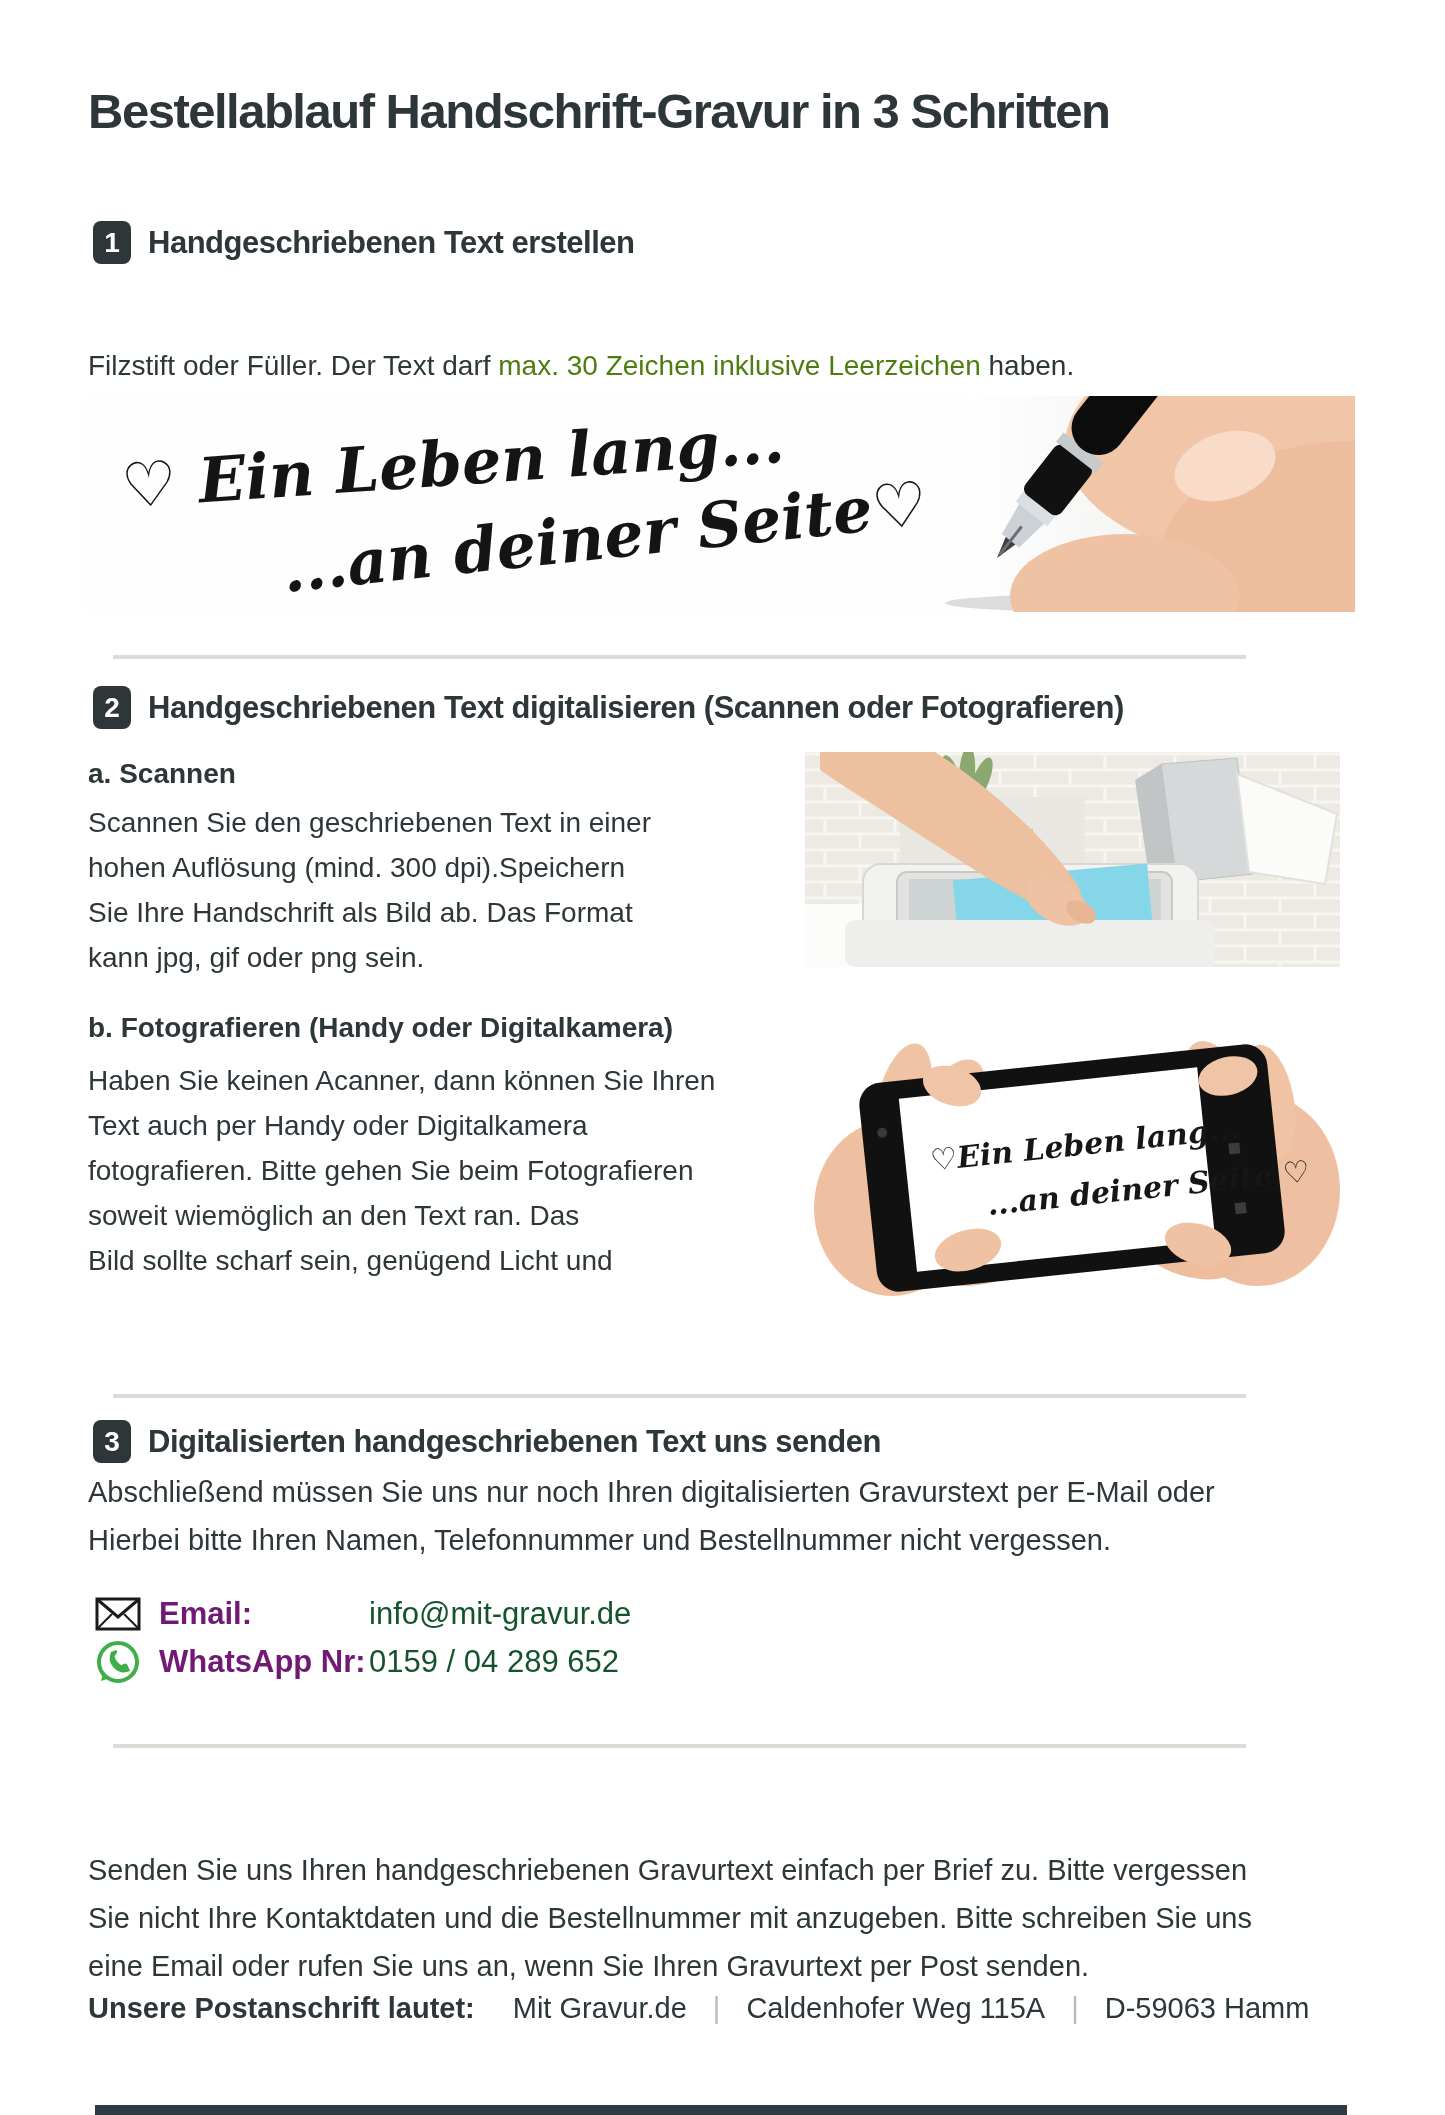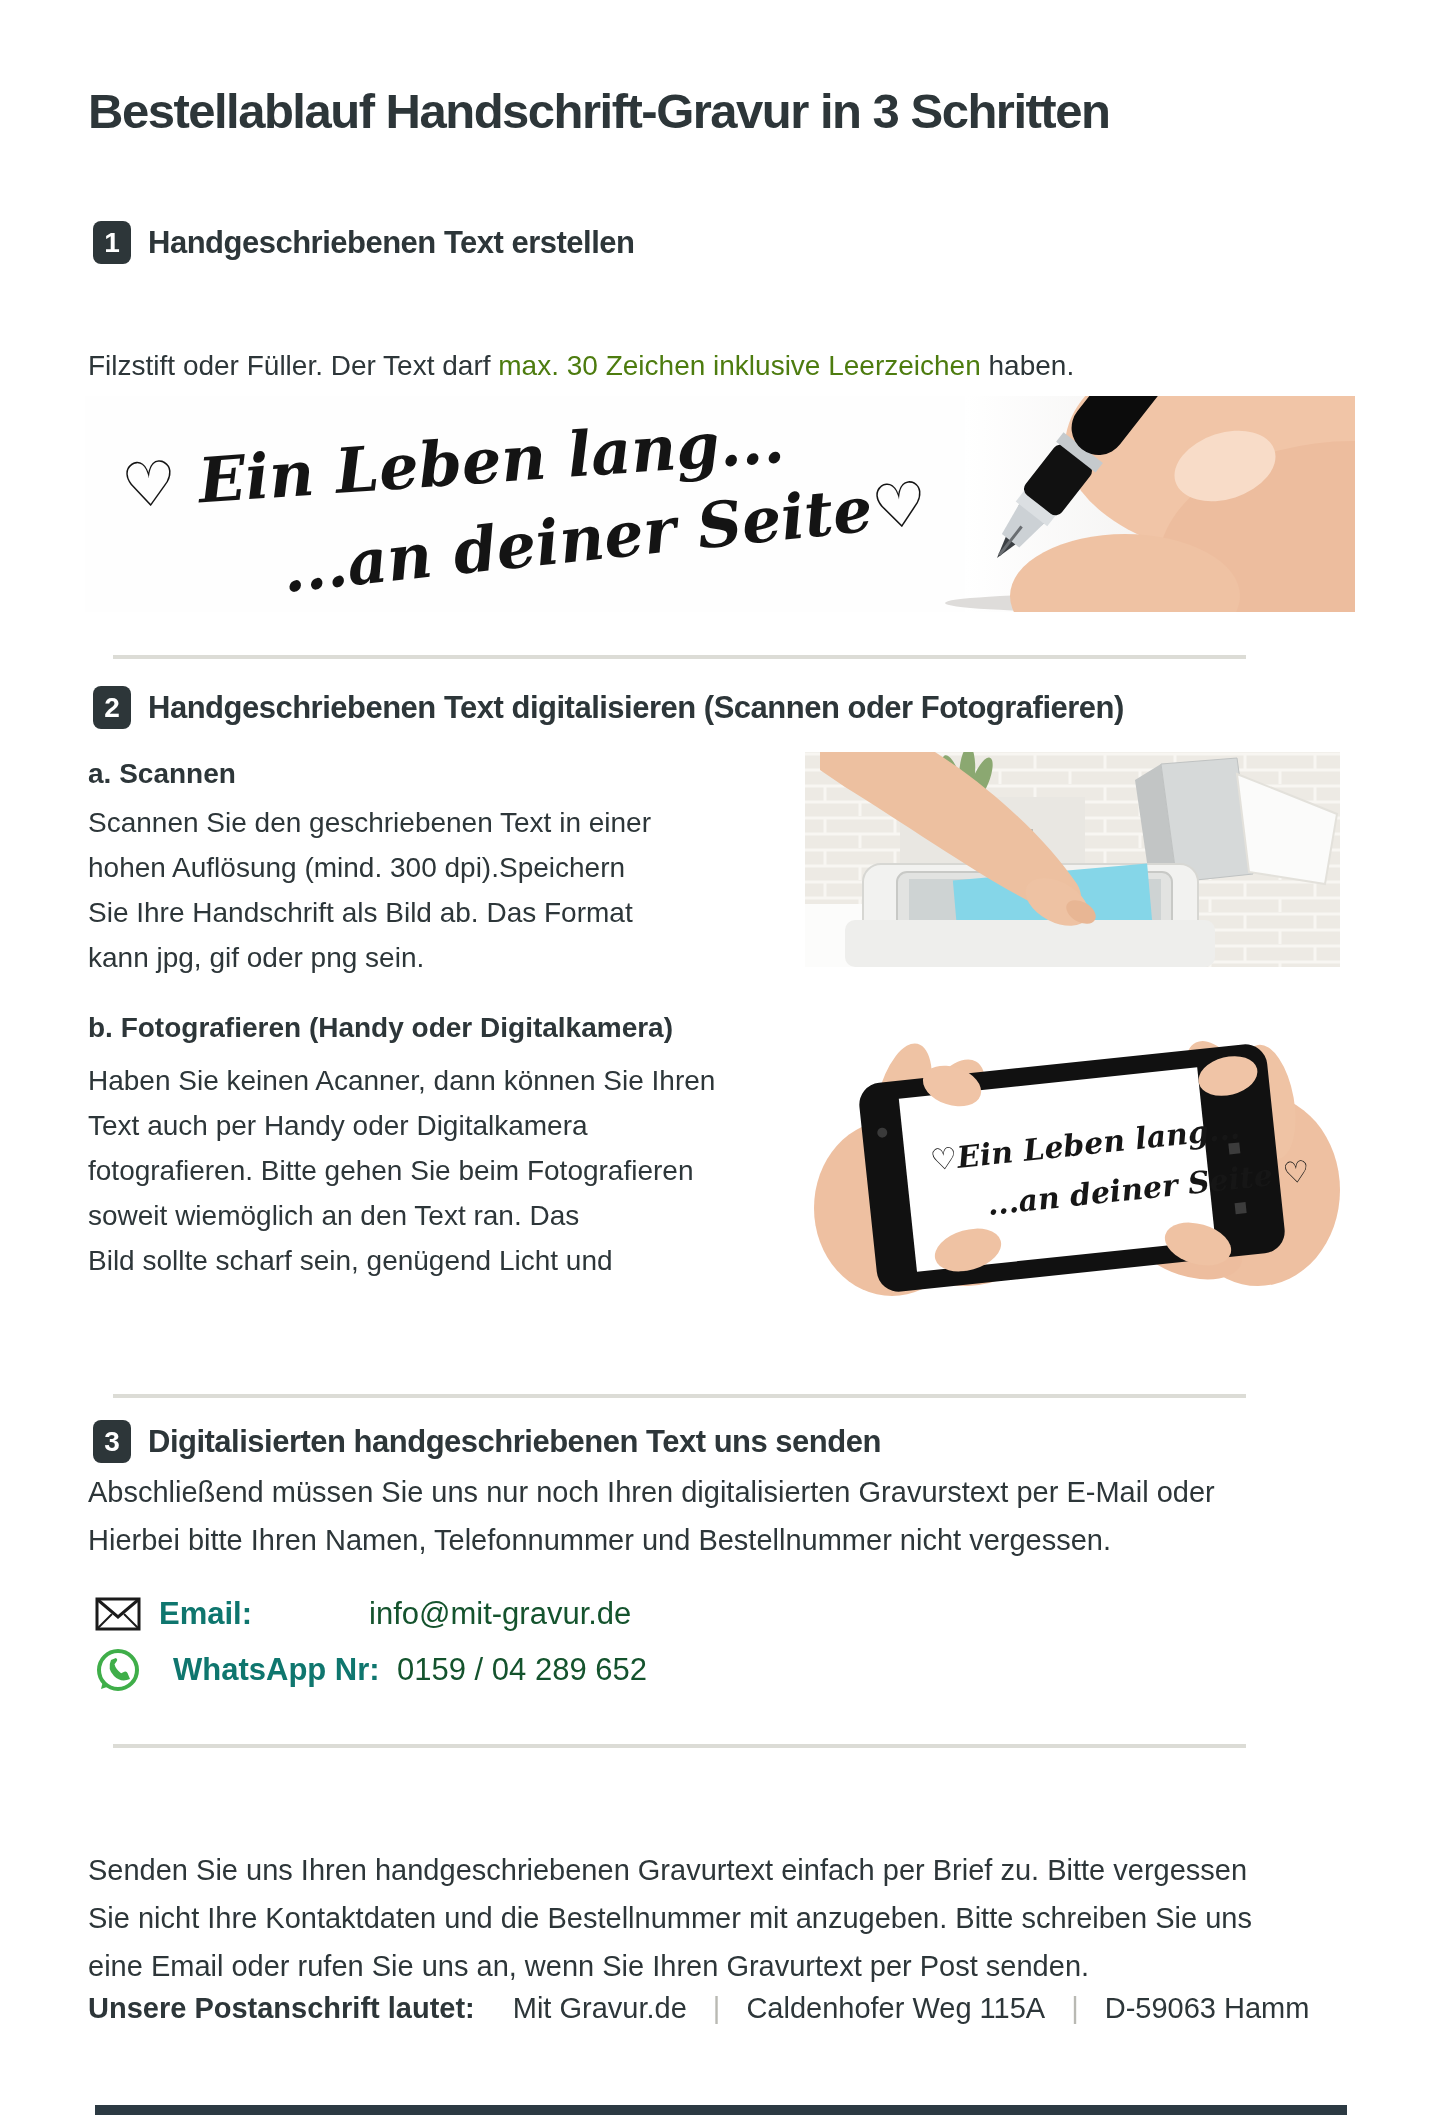--- a/index.html
+++ b/index.html
@@ -11,21 +11,21 @@
   .badge{width:38px;height:43px;background:#2d3639;border-radius:8px;color:#ffffff;
          display:flex;align-items:center;justify-content:center;font-size:28px;font-weight:bold;flex:0 0 auto;}
   .step-heading{font-size:31px;font-weight:bold;letter-spacing:-0.5px;white-space:nowrap;}
   .body-line{font-size:28px;line-height:46px;white-space:nowrap;}
   .small-line{font-size:28px;line-height:45px;white-space:nowrap;}
   .subheading{font-size:28px;font-weight:bold;white-space:nowrap;}
   .red{color:#4d7c0f;}
   .divider{height:4px;background:#dcdcd6;width:1133px;left:113px;}
   .contact-row{display:flex;align-items:center;height:44px;}
   .contact-icon{width:64px;display:flex;align-items:center;}
-  .contact-label{width:210px;font-size:31px;font-weight:bold;color:#0f766e;white-space:nowrap;}
+  .contact-label{width:210px;font-size:31px;font-weight:bold;color:#701a75;white-space:nowrap;}
   .contact-value{font-size:31px;color:#14532d;white-space:nowrap;}
   .big-heading{font-size:40px;font-weight:bold;letter-spacing:-1px;white-space:nowrap;}
   .body-line29{font-size:29px;line-height:48px;white-space:nowrap;}
   .address{display:flex;align-items:baseline;font-size:29px;white-space:nowrap;}
   .address .lbl{font-weight:bold;margin-right:38px;}
   .address .sep{color:#b9b9b3;margin:0 26px;font-weight:300;}
   .illus{display:block;}
   .footer-bar{left:95px;top:2105px;width:1252px;height:10px;background:#2c3a43;}
 </style>
 </head>
@@ -195,21 +195,21 @@
         <svg width="46" height="34" viewBox="0 0 46 34">
           <rect x="2" y="2" width="42" height="30" fill="none" stroke="#1b1b1b" stroke-width="3"></rect>
           <polyline points="3,3 23,20 43,3" fill="none" stroke="#1b1b1b" stroke-width="3"></polyline>
           <line x1="3" y1="31" x2="17" y2="17" stroke="#1b1b1b" stroke-width="2"></line>
           <line x1="43" y1="31" x2="29" y2="17" stroke="#1b1b1b" stroke-width="2"></line>
         </svg>
       </div>
       <div class="contact-label">Email:</div>
       <div class="contact-value">info@mit-gravur.de</div>
     </div>
-    <div class="contact-row" style="margin-top:12px;gap:14px;">
+    <div class="contact-row" style="margin-top:4px;">
       <div class="contact-icon">
         <svg width="46" height="46" viewBox="0 0 46 46">
           <circle cx="23" cy="23" r="19" fill="#ffffff" stroke="#3fae49" stroke-width="4"></circle>
           <path d="M8 34 L6 42 L15 39 Z" fill="#3fae49"></path>
           <path d="M16 13 q-4 9 3 16 q7 7 16 3 l-2.5-6 q-1-2.2-3.2-1.2 l-3.2 1.4 q-5.5-4.2-6.6-9 l2.2-3 q1.3-2-0.8-3.2 Z" fill="#3fae49"></path>
         </svg>
       </div>
       <div class="contact-label">WhatsApp Nr:</div>
       <div class="contact-value">0159 / 04 289 652</div>
     </div>

